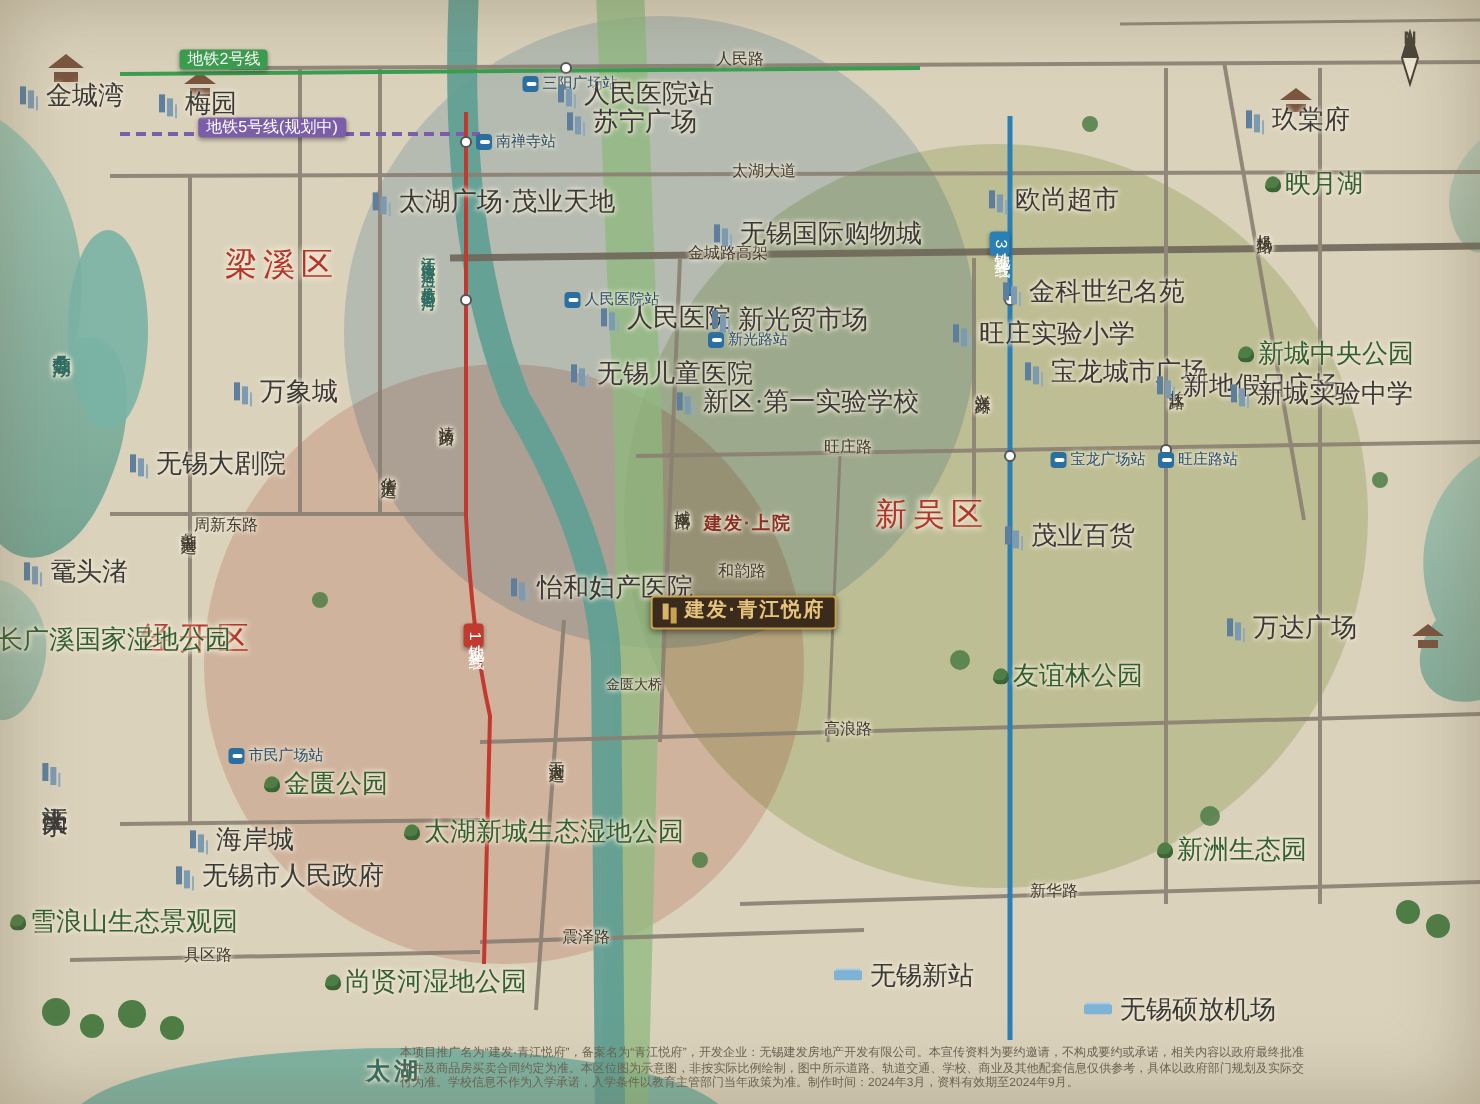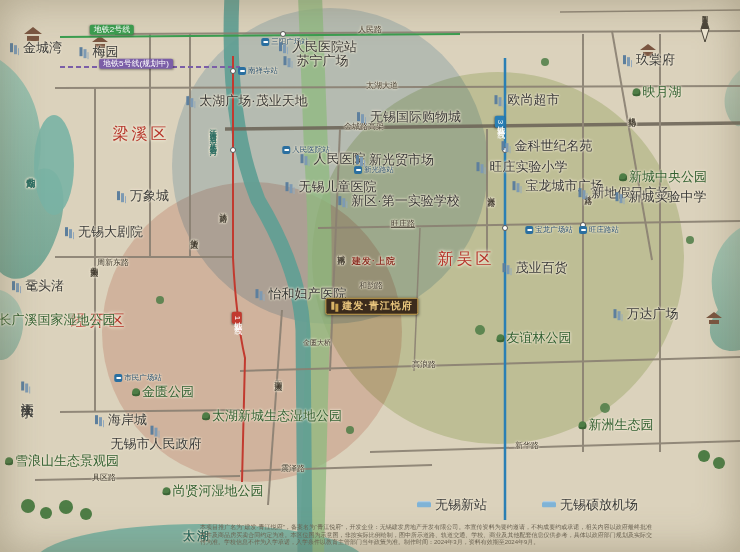--- a/index.html
+++ b/index.html
@@ -173,21 +173,21 @@
       </div>
       <div class="lbl t-road" style="left: 370px; top: 30px;">
         <span class="tx">人民路</span>
       </div>
       <div class="lbl t-road" style="left: 382px; top: 86px;">
         <span class="tx">太湖大道</span>
       </div>
       <div class="lbl t-road" style="left: 364px; top: 127px;">
         <span class="tx">金城路高架</span>
       </div>
-      <div class="lbl t-road" style="left: 403px; top: 224px; text-decoration: underline;">
+      <div class="lbl t-road" style="left: 424px; top: 224px;">
         <span class="tx">旺庄路</span>
       </div>
       <div class="lbl t-road" style="left: 424px; top: 365px;">
         <span class="tx">高浪路</span>
       </div>
       <div class="lbl t-road" style="left: 527px; top: 446px;">
         <span class="tx">新华路</span>
       </div>
       <div class="lbl t-road" style="left: 293px; top: 469px;">
         <span class="tx">震泽路</span>
@@ -346,29 +346,29 @@
         <span class="tx">友谊林公园</span>
       </div>
       <div class="lbl t-park" style="left: 616px; top: 425px;">
         <span class="ic"></span>
         <span class="tx">新洲生态园</span>
       </div>
       <div class="lbl t-airport" style="left: 590px; top: 505px;">
         <span class="ic"></span>
         <span class="tx">无锡硕放机场</span>
       </div>
-      <div class="lbl t-airport" style="left: 452px; top: 505px;">
+      <div class="lbl t-airport" style="left: 452px; top: 488px;">
         <span class="ic"></span>
         <span class="tx">无锡新站</span>
       </div>
       <div class="lbl t-park" style="left: 163px; top: 392px;">
         <span class="ic"></span>
         <span class="tx">金匮公园</span>
       </div>
-      <div class="lbl t-poi" style="left: 156px; top: 438px; flex-direction: column;">
+      <div class="lbl t-poi" style="left: 140px; top: 438px;">
         <span class="ic"></span>
         <span class="tx">无锡市人民政府</span>
       </div>
       <div class="lbl t-poi" style="left: 121px; top: 420px;">
         <span class="ic"></span>
         <span class="tx">海岸城</span>
       </div>
       <div class="lbl t-park" style="left: 62px; top: 461px;">
         <span class="ic"></span>
         <span class="tx">雪浪山生态景观园</span>

